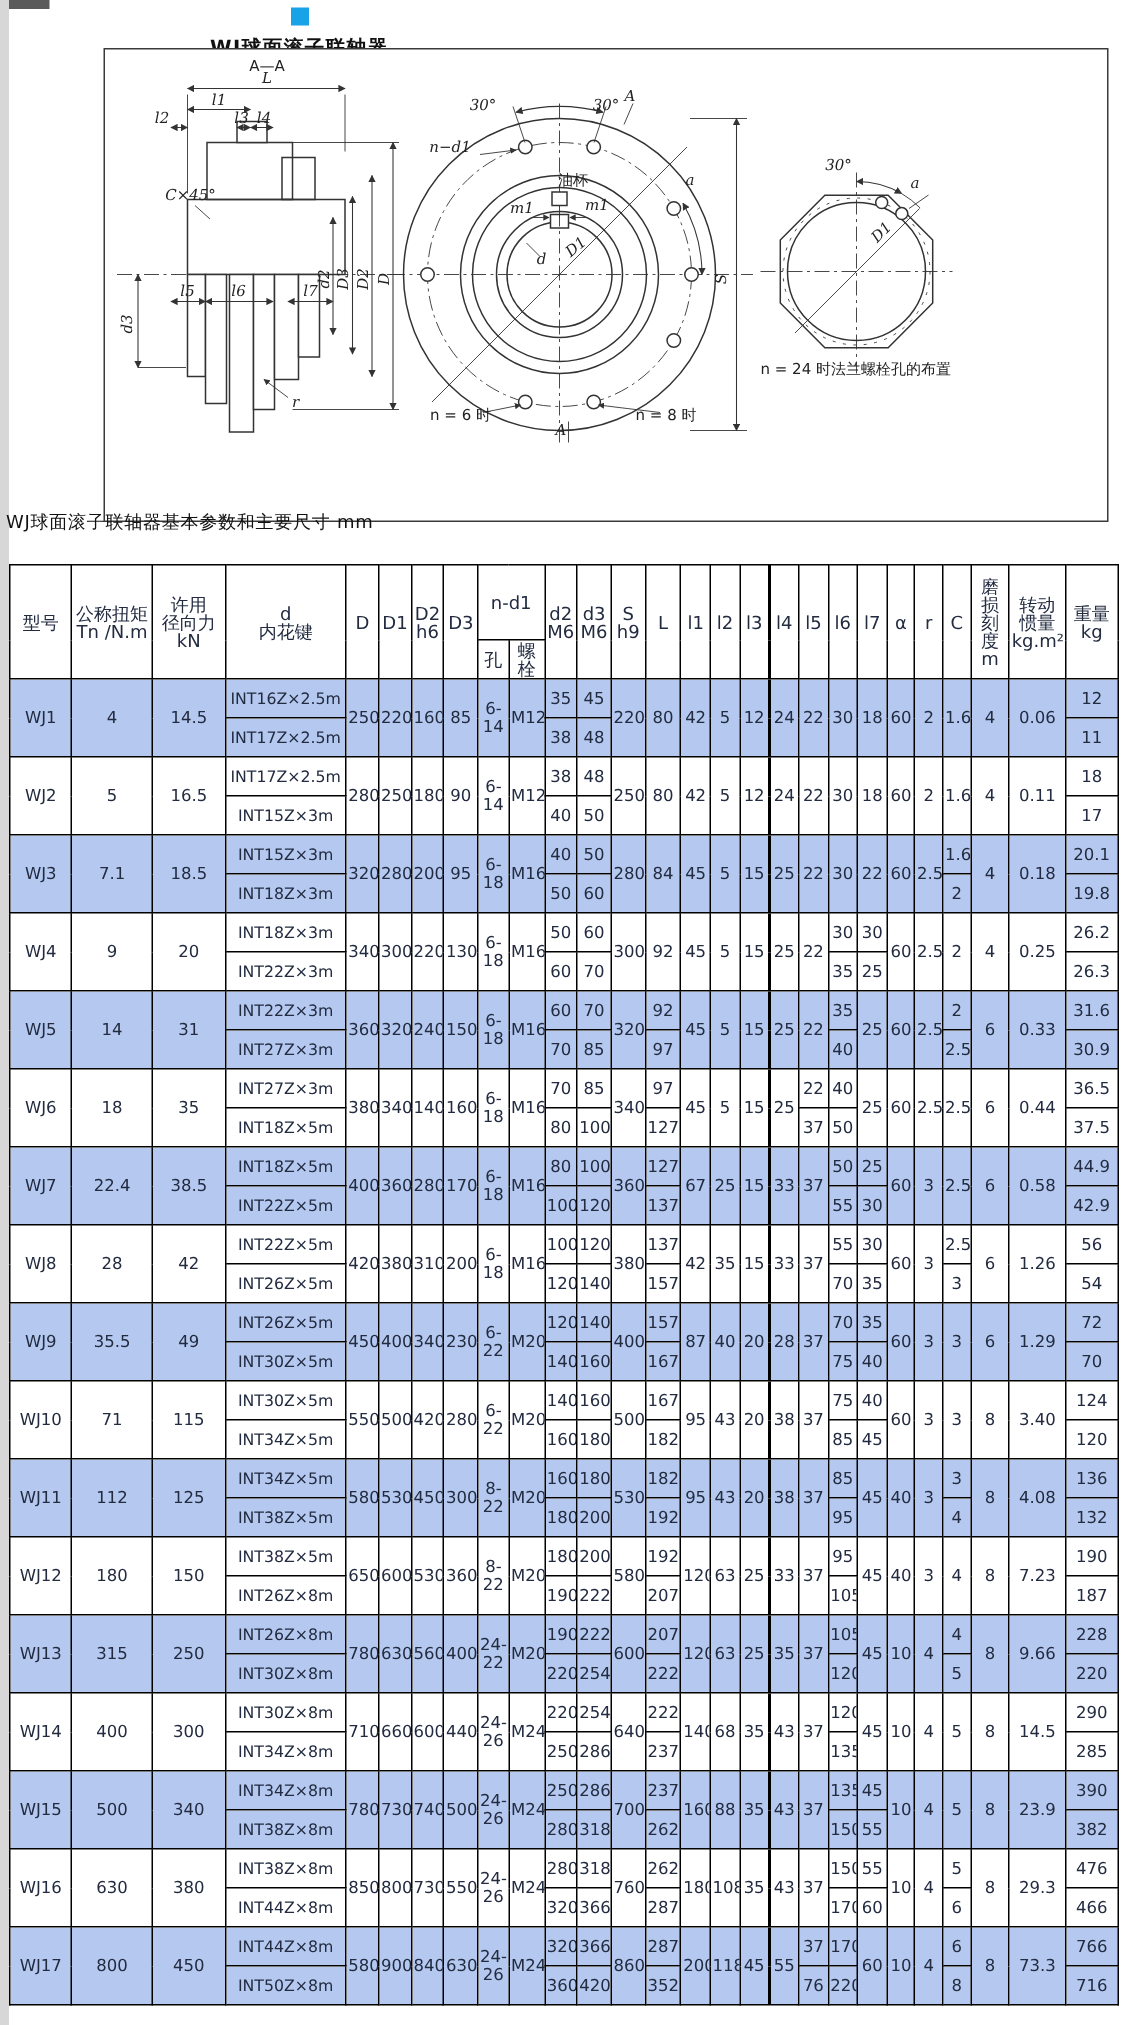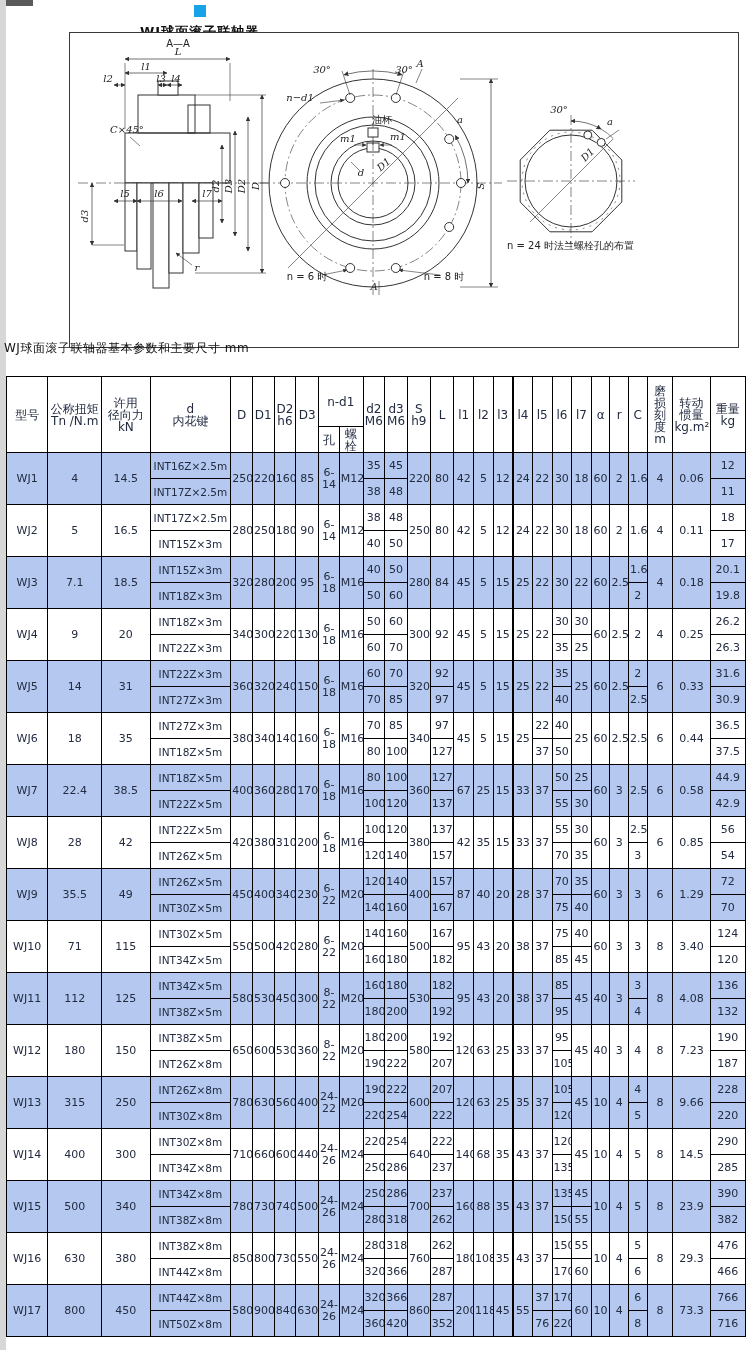--- a/index.html
+++ b/index.html
@@ -555,21 +555,21 @@
           <td rowspan="2">35</td>
           <td rowspan="2">15</td>
           <td rowspan="2" class="thick">33</td>
           <td rowspan="2">37</td>
           <td>55</td>
           <td>30</td>
           <td rowspan="2">60</td>
           <td rowspan="2">3</td>
           <td>2.5</td>
           <td rowspan="2">6</td>
-          <td rowspan="2">0.85</td>
+          <td rowspan="2">1.26</td>
           <td>56</td>
         </tr>
         <tr class="white">
           <td class="spline">INT26Z×5m</td>
           <td>120</td>
           <td>140</td>
           <td>157</td>
           <td>70</td>
           <td>35</td>
           <td>3</td>

